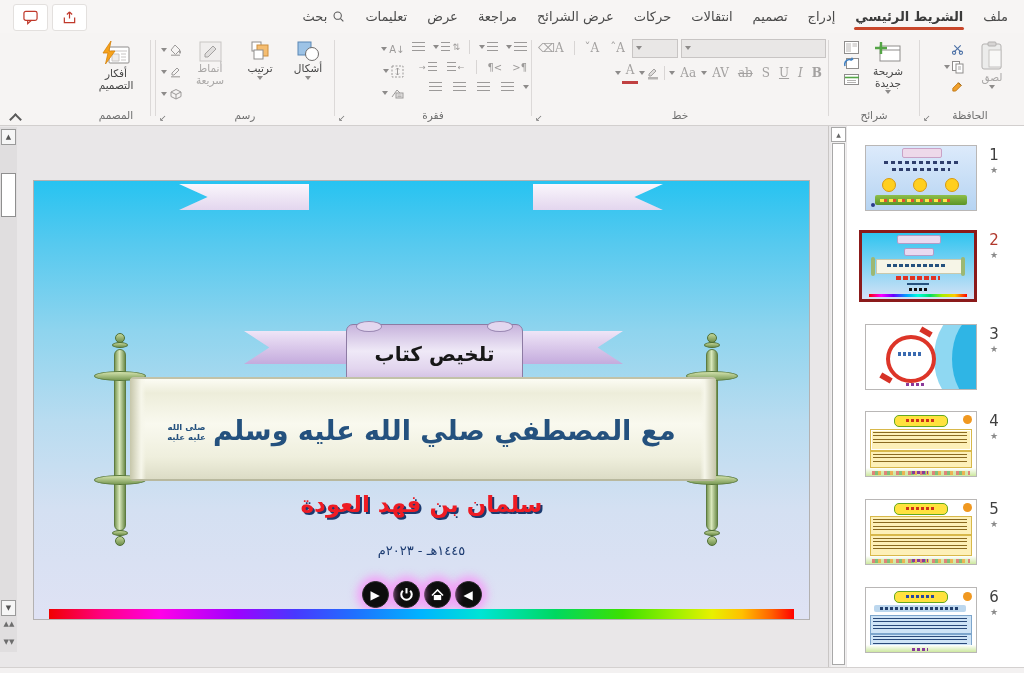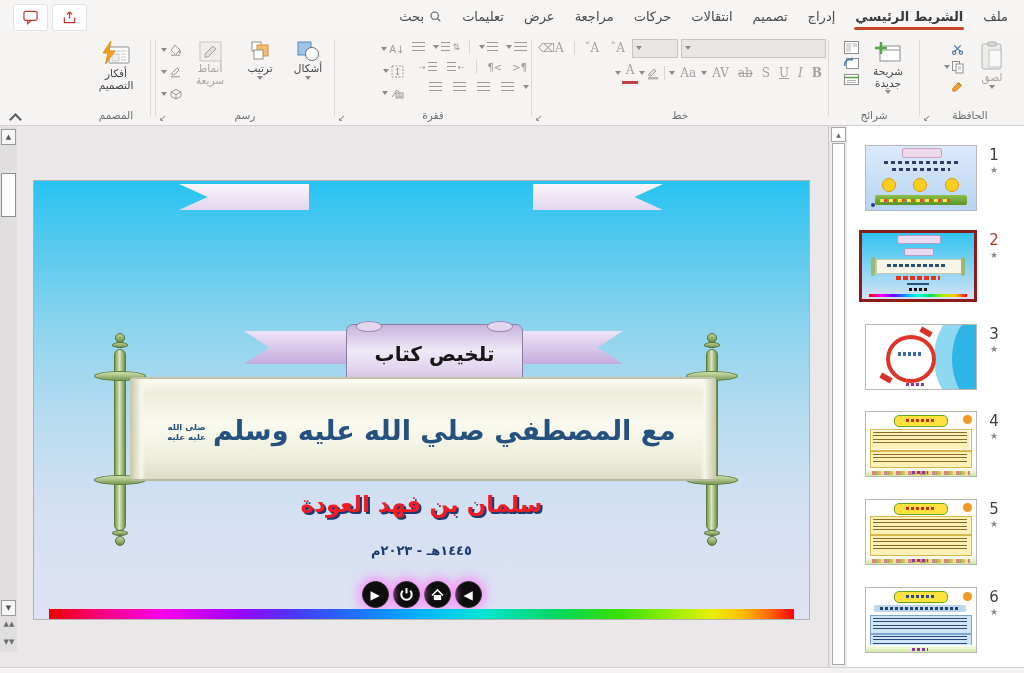--- a/index.html
+++ b/index.html
@@ -60,21 +60,21 @@
   .parchment{position:absolute;left:96px;top:196px;width:586px;height:104px;border-radius:4px;
              background:linear-gradient(180deg,#fcfcf4 0%,#ededda 14%,#f9f9ef 45%,#efefdd 78%,#dcdcc6 100%);
              border-top:2px solid #c2c2a8;border-bottom:2px solid #b8b89e;box-sizing:border-box;}
   .parchment::before,.parchment::after{content:"";position:absolute;top:0;bottom:0;width:16px;}
   .parchment::before{left:0;background:linear-gradient(90deg,#c6c6aa,#f6f6ea 70%,transparent);}
   .parchment::after{right:0;background:linear-gradient(270deg,#c6c6aa,#f6f6ea 70%,transparent);}
   .book-title{position:absolute;left:100px;right:100px;top:234px;text-align:center;font-size:27px;font-weight:bold;color:#24517e;white-space:nowrap;}
   .seal{display:inline-block;vertical-align:middle;font-size:8.5px;line-height:1.1;font-weight:bold;color:#24517e;text-align:center;margin-inline-start:7px;}
   .author{position:absolute;left:0;right:0;top:310px;text-align:center;font-size:23px;font-weight:bold;color:#ee1c24;
           text-shadow:2px 2px 0 #1b3a70;}
-  .hdate{position:absolute;left:0;right:0;top:362px;text-align:center;font-size:13px;font-weight:bold;color:#1b3a70;}
+  .hdate{position:absolute;left:0;right:0;top:362px;text-align:center;font-size:13px;font-weight:normal;color:#1b3a70;}
   .navrow{position:absolute;left:0;right:0;top:400px;display:flex;justify-content:center;gap:4px;}
   .navbtn{width:27px;height:27px;border-radius:50%;background:#0d0d0d;color:#fff;display:flex;align-items:center;justify-content:center;
           font-size:12px;box-shadow:0 0 9px 5px rgba(248,140,248,.72);border:1px solid #2a2a2a;box-sizing:border-box;}
   .rainbow{position:absolute;left:15px;top:428px;width:745px;height:10px;
     background:linear-gradient(90deg,#f00000 0%,#ff0080 7%,#ff00e8 15%,#a000ff 25%,#4838ff 33%,#2070ff 41%,#00b4ff 50%,#00e4d4 58%,#00d860 68%,#3ce000 77%,#9cf000 84%,#e8f000 89%,#ffc000 93%,#ff6000 97%,#ff0000 100%);}
   
   .vdiv{position:absolute;left:828px;top:126px;bottom:5px;width:1px;background:#c9c6c5;}
   .panel{position:absolute;left:847px;right:0;top:126px;bottom:5px;background:#fff;}
   .psb{position:absolute;left:831px;top:127px;bottom:6px;width:15px;background:#f1f0f0;}
   .psb .up{position:absolute;top:0;left:0;width:15px;height:15px;background:#fff;border:1px solid #a8a8a8;color:#666;font-size:6px;
@@ -113,20 +113,21 @@
           </svg>
       </span>
     </div>
     <div class="tabs">
       <div class="tab"><span>ملف</span></div>
       <div class="tab active"><span>الشريط الرئيسي</span></div>
       <div class="tab"><span>إدراج</span></div>
       <div class="tab"><span>تصميم</span></div>
       <div class="tab"><span>انتقالات</span></div>
       <div class="tab"><span>حركات</span></div>
+      <div class="tab"><span>عرض الشرائح</span></div>
       <div class="tab"><span>مراجعة</span></div>
       <div class="tab"><span>عرض</span></div>
       <div class="tab"><span>تعليمات</span></div>
       <div class="tab tab-search">
         <span class="ico">
           <svg width="13" height="13" viewBox="0 0 16 16">
               <circle cx="7" cy="7" r="4.5" fill="none" stroke="#5a5a5a" stroke-width="1.3"></circle>
               <path d="M10.5 10.5L14 14" stroke="#5a5a5a" stroke-width="1.4"></path>
             </svg>
         </span>

